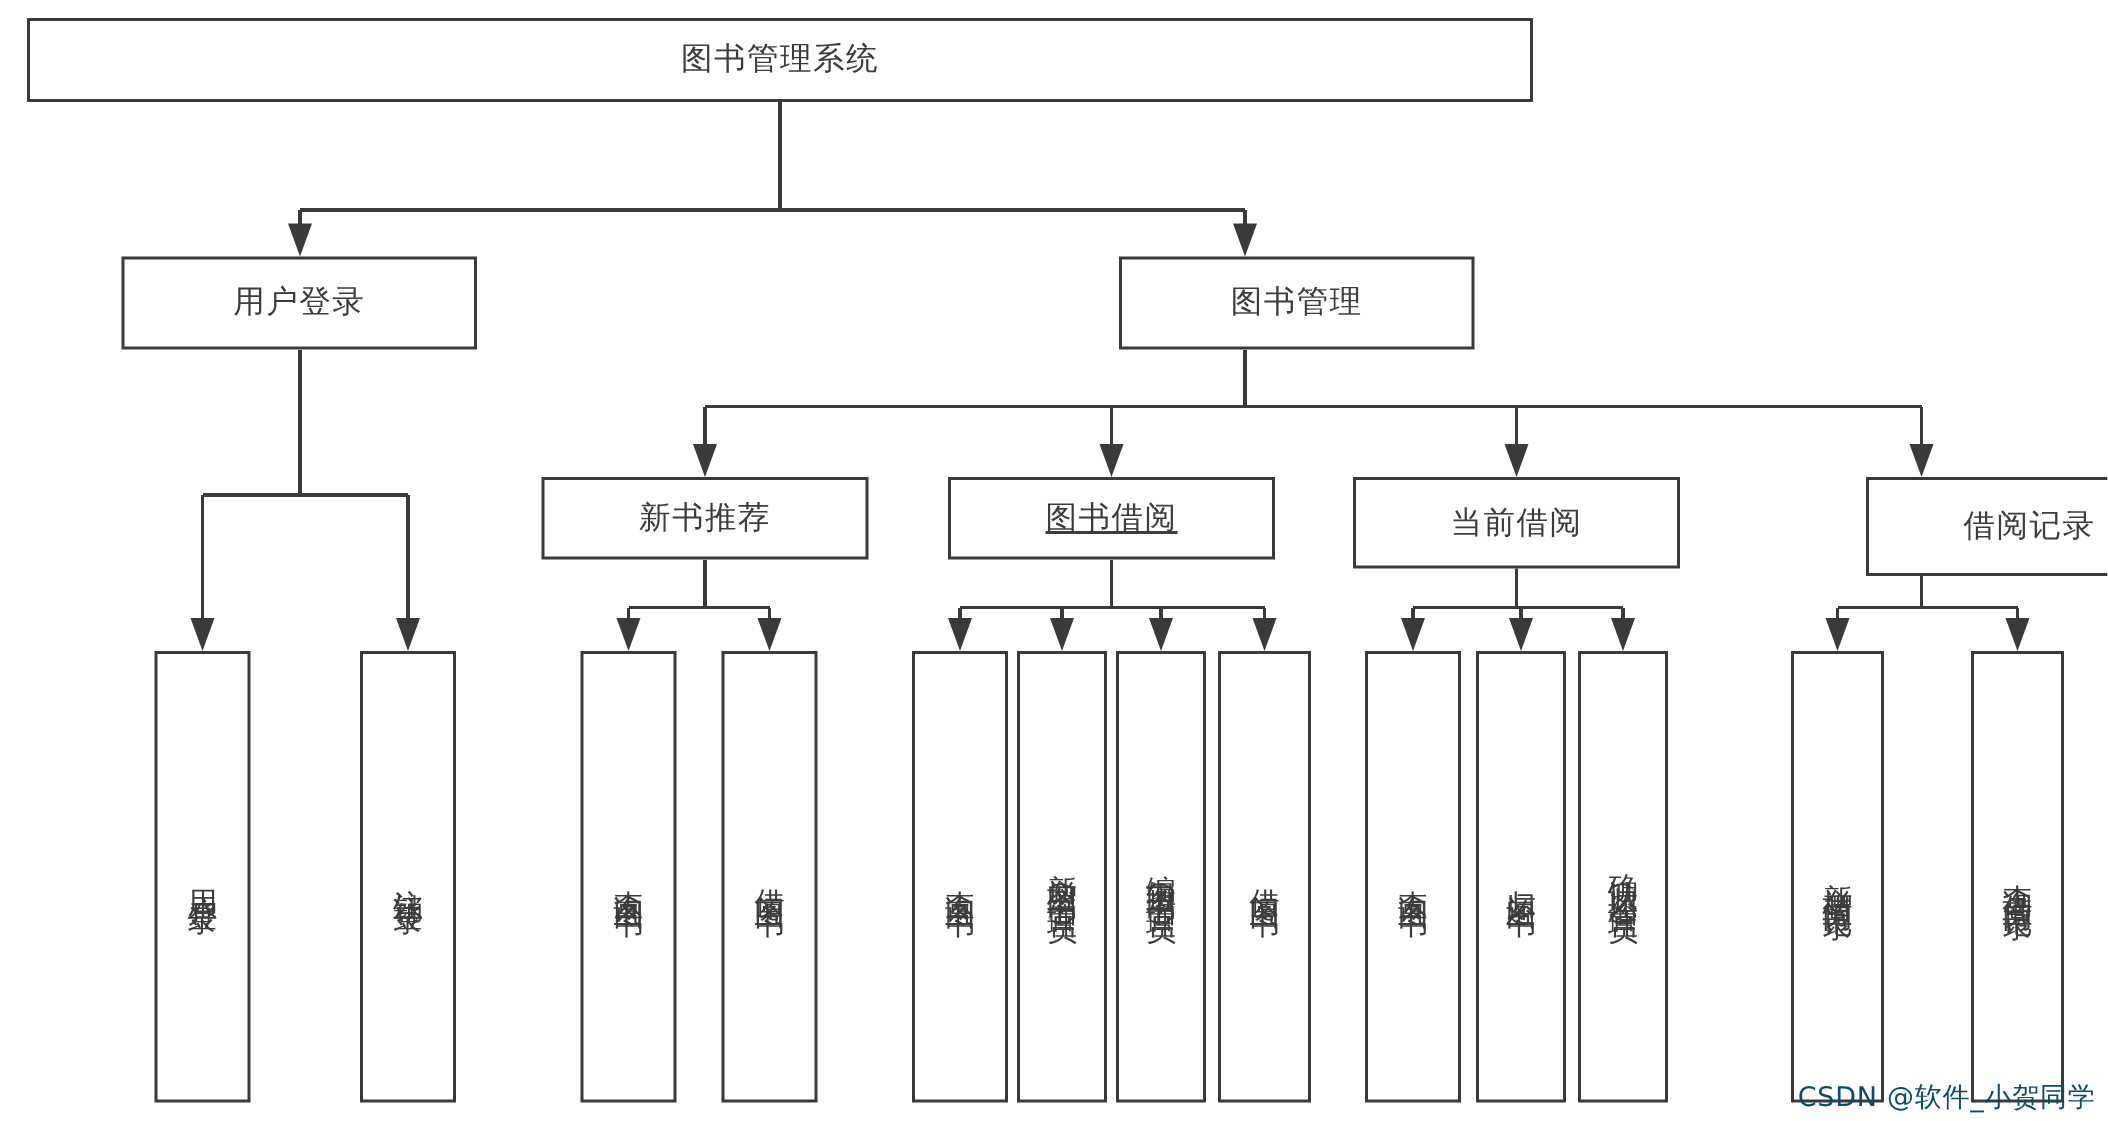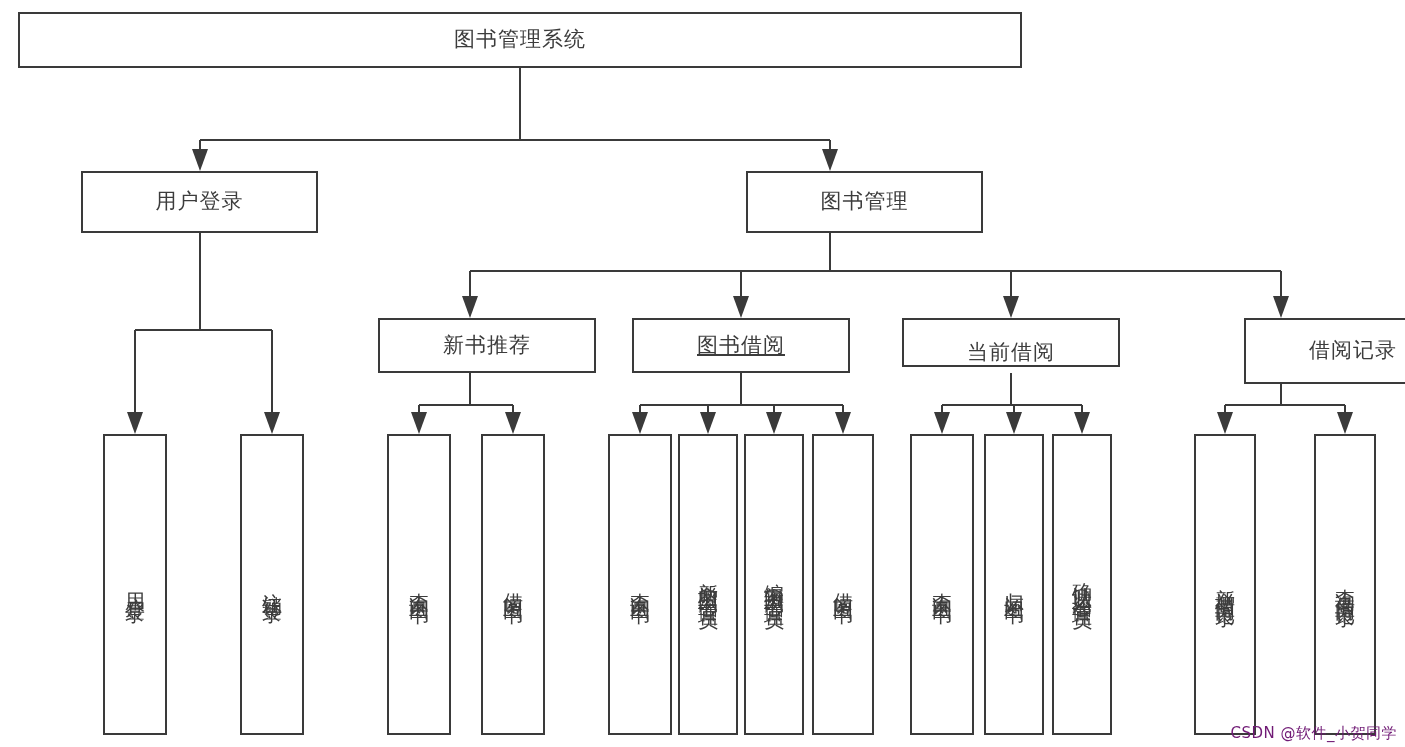--- a/index.html
+++ b/index.html
@@ -54,22 +54,22 @@
   }
   .node .label {
     display: block;
     text-align: center;
     white-space: pre-wrap;
   }
   #watermark {
     position: absolute;
     right: 8px;
     bottom: 4px;
-    font-size: 15px;
-    color: #701a75;
+    font-size: 18px;
+    color: #0c4a6e;
     letter-spacing: 0.5px;
     z-index: 5;
     white-space: nowrap;
   }
 </style>
 </head>
 <body>
 
 <div id="diagram">
   <svg id="edges" viewBox="0 0 1405 747">
@@ -131,27 +131,27 @@
     <span class="label">图书管理系统</span>
   </div>
 
   <div class="node horizontal" style="left: 81px; top: 171px; width: 237px; height: 62px;">
     <span class="label">用户登录</span>
   </div>
   <div class="node horizontal" style="left: 746px; top: 171px; width: 237px; height: 62px;">
     <span class="label">图书管理</span>
   </div>
 
-  <div class="node horizontal" style="left: 361px; top: 318px; width: 218px; height: 55px; margin-left: 17px;">
+  <div class="node horizontal" style="left: 361px; top: 318px; width: 218px; height: 55px;">
     <span class="label">新书推荐</span>
   </div>
   <div class="node horizontal" style="left: 632px; top: 318px; width: 218px; height: 55px; text-decoration: underline;">
     <span class="label">图书借阅</span>
   </div>
-  <div class="node horizontal" style="left: 902px; top: 318px; width: 218px; height: 49px; align-items: flex-end;">
+  <div class="node horizontal" style="left: 902px; top: 318px; width: 218px; height: 61px;">
     <span class="label">当前借阅</span>
   </div>
   <div class="node horizontal" style="left: 1244px; top: 318px; width: 218px; height: 66px;">
     <span class="label">借阅记录</span>
   </div>
 
   <div class="node vertical" style="left: 103px; top: 434px; width: 64px; height: 301px;">
     <span class="label">用户登录</span>
   </div>
   <div class="node vertical" style="left: 240px; top: 434px; width: 64px; height: 301px;">

